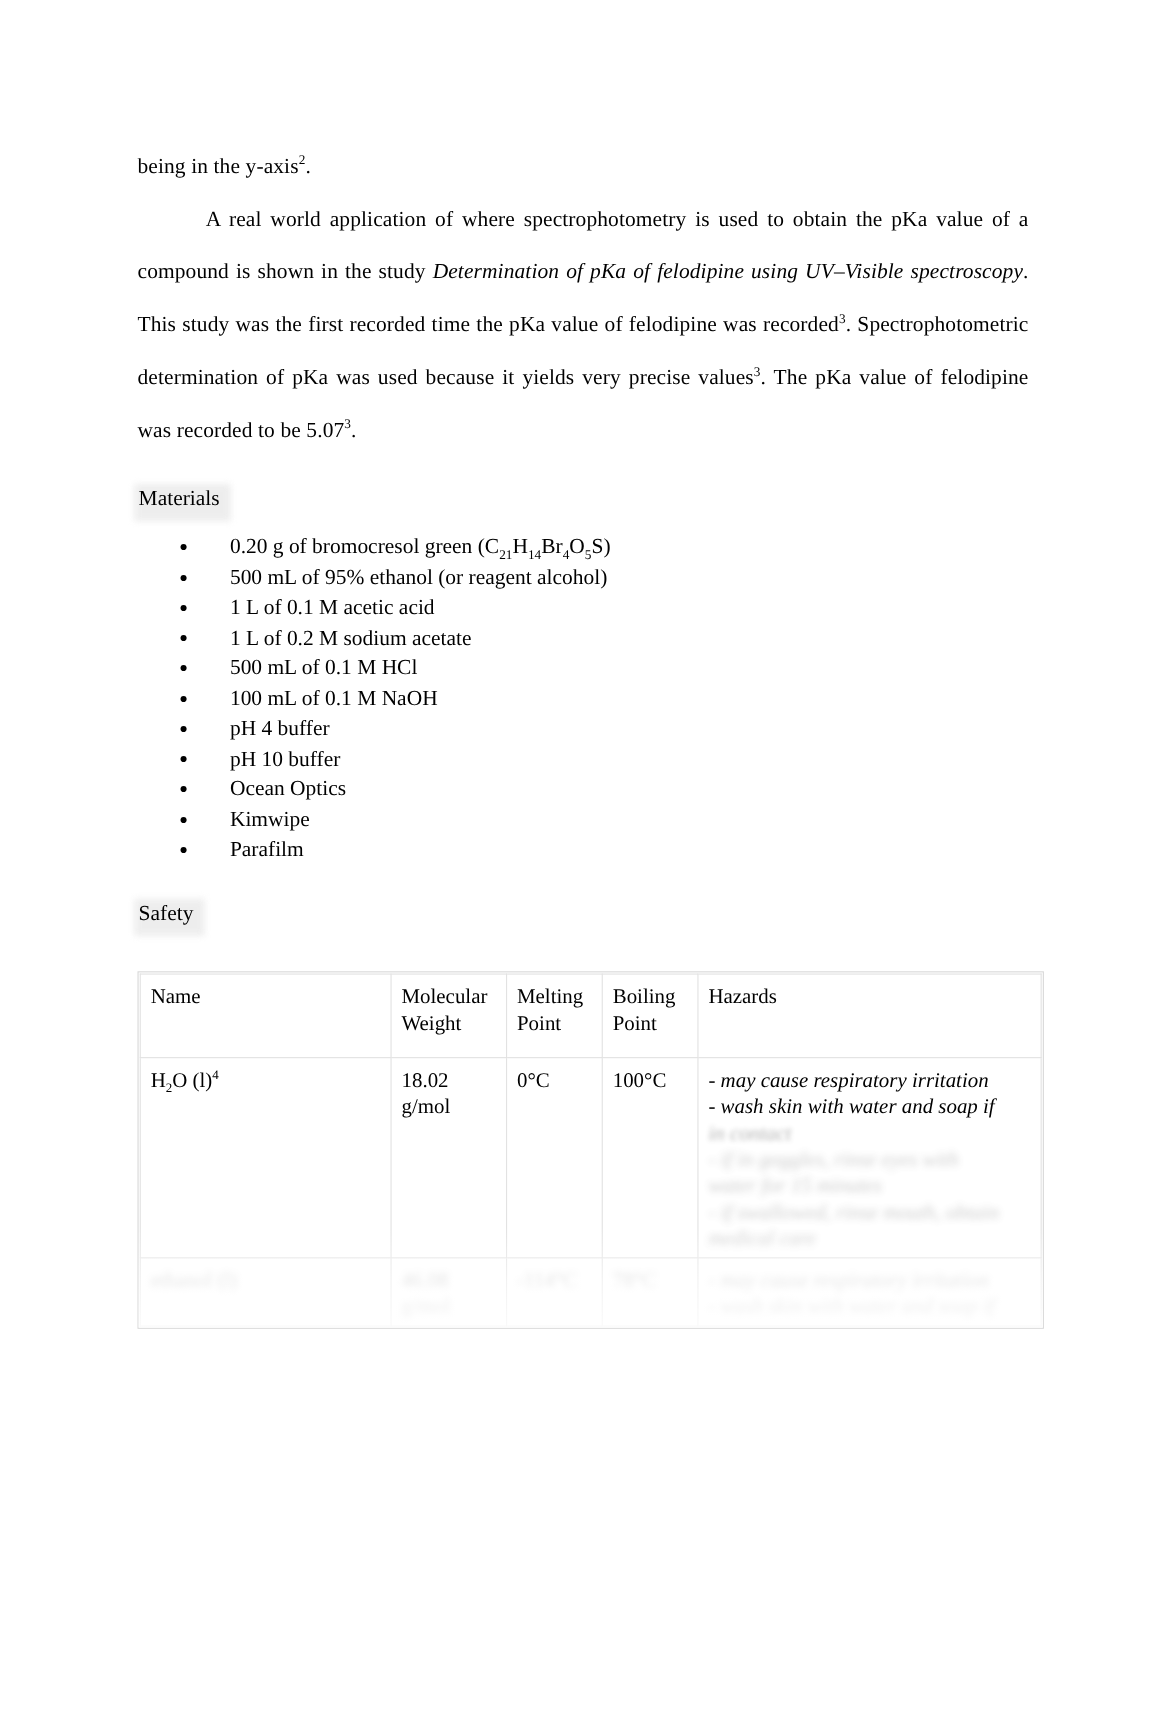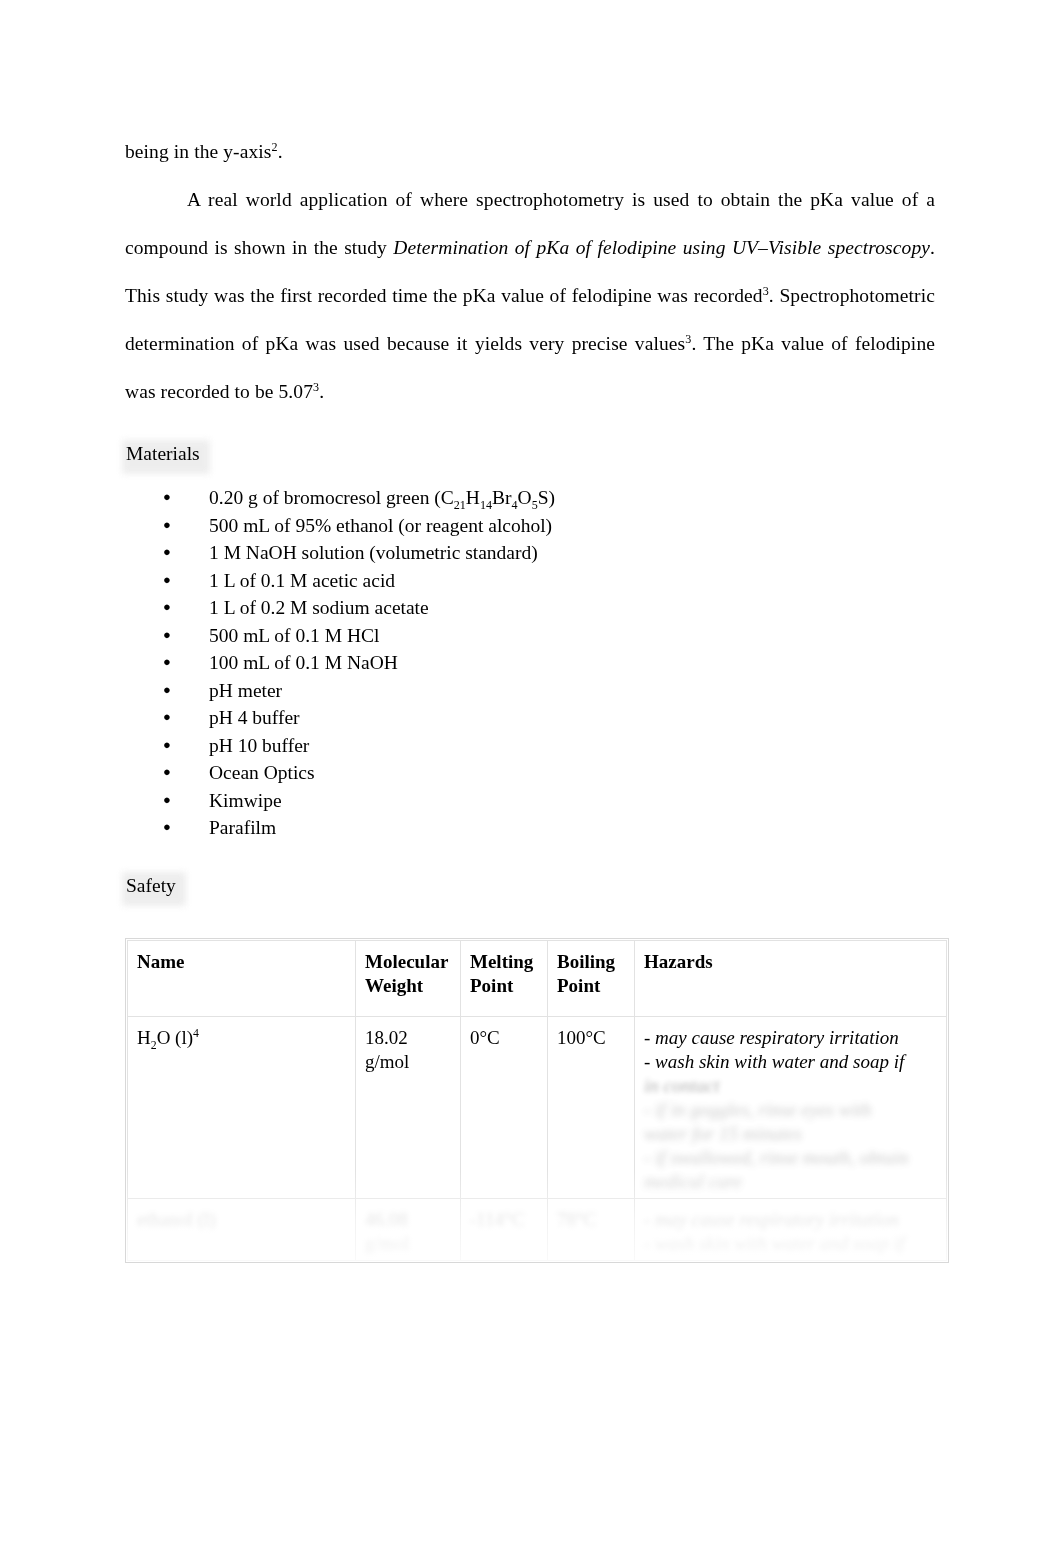--- a/index.html
+++ b/index.html
@@ -130,21 +130,21 @@
     padding: 9px 8px 4px 9px;
     font-size: 19px;
     line-height: 24px;
   }
   .col-name      { width: 228px; }
   .col-mw        { width: 105px; }
   .col-melt      { width: 87px; }
   .col-boil      { width: 87px; }
   .col-haz       { width: auto; }
 
-  tr.header-row td { height: 62px; font-weight: bold; }
+  tr.header-row td { height: 62px; }
   tr.row-water td  { height: 168px; }
   tr.row-faded td  { height: 48px; }
 
   .hazline { display: block; white-space: nowrap; font-style: italic; }
 
   
   .blur-soft {
     filter: blur(2.6px);
     opacity: 0.42;
     color: #4a4a4a;
@@ -183,26 +183,24 @@
 
     <p class="para indent justify"><span>A real world application of where spectrophotometry is used to obtain the pKa value of a compound is shown in the study </span><span class="ital">Determination of pKa of felodipine using UV–Visible spectroscopy</span><span>. This study was the first recorded time the pKa value of felodipine was recorded</span><sup>3</sup><span>. Spectrophotometric determination of pKa was used because it yields very precise values</span><sup>3</sup><span>. The pKa value of felodipine was recorded to be 5.07</span><sup>3</sup><span>.</span></p>
 
     <div id="materials-heading-wrap">
       <div class="heading"><span>Materials</span></div>
     </div>
 
     <ul class="materials">
       <li><span>0.20 g of bromocresol green (C</span><sub>21</sub><span>H</span><sub>14</sub><span>Br</span><sub>4</sub><span>O</span><sub>5</sub><span>S</span><span>)</span></li>
       <li><span>500 mL of 95% ethanol (or reagent alcohol)</span></li>
-      <li><span>1 M NaOH solution (volumetric standard)</span></li>
       <li><span>1 L of 0.1 M acetic acid</span></li>
       <li><span>1 L of 0.2 M sodium acetate</span></li>
       <li><span>500 mL of 0.1 M HCl</span></li>
       <li><span>100 mL of 0.1 M NaOH</span></li>
-      <li><span>pH meter</span></li>
       <li><span>pH 4 buffer</span></li>
       <li><span>pH 10 buffer</span></li>
       <li><span>Ocean Optics</span></li>
       <li><span>Kimwipe</span></li>
       <li><span>Parafilm</span></li>
     </ul>
 
     <div id="safety-heading-wrap">
       <div class="heading"><span>Safety</span></div>
     </div>

